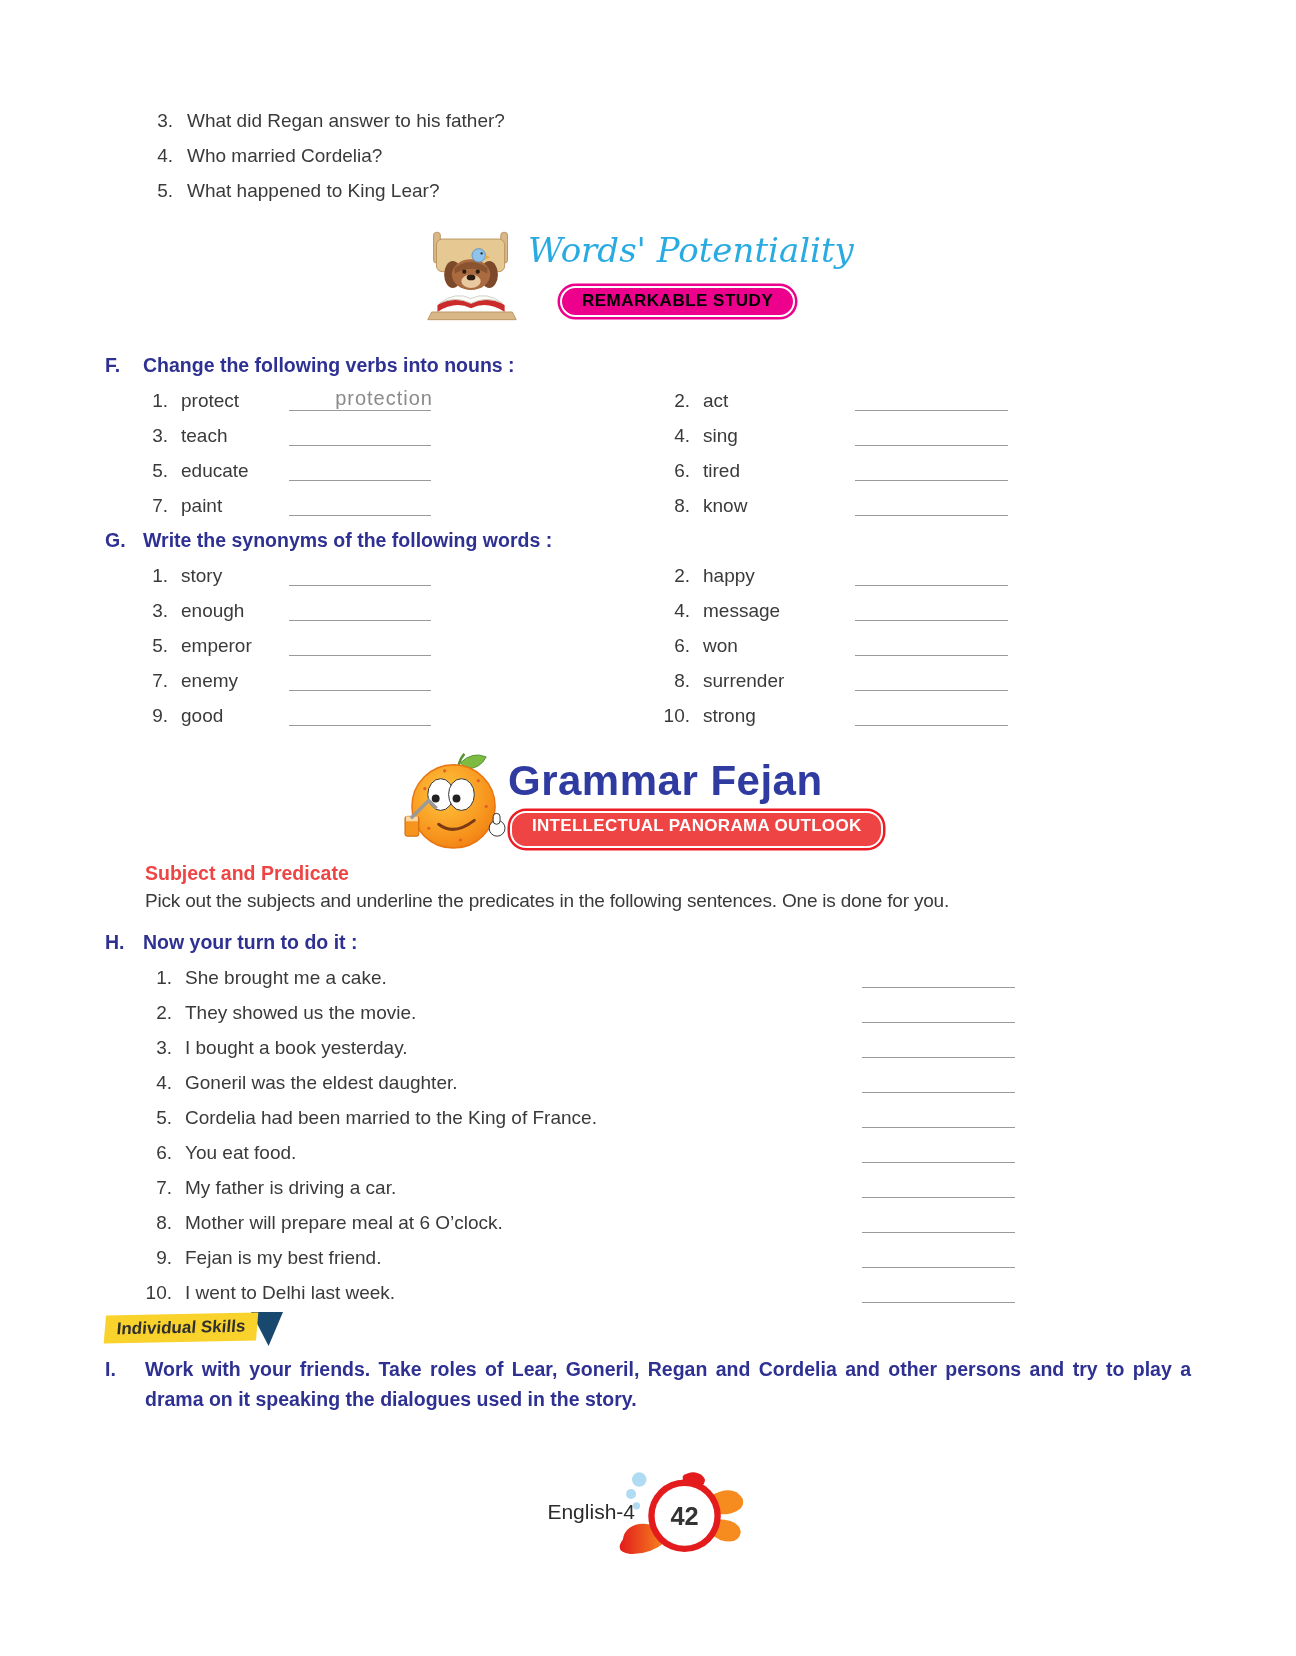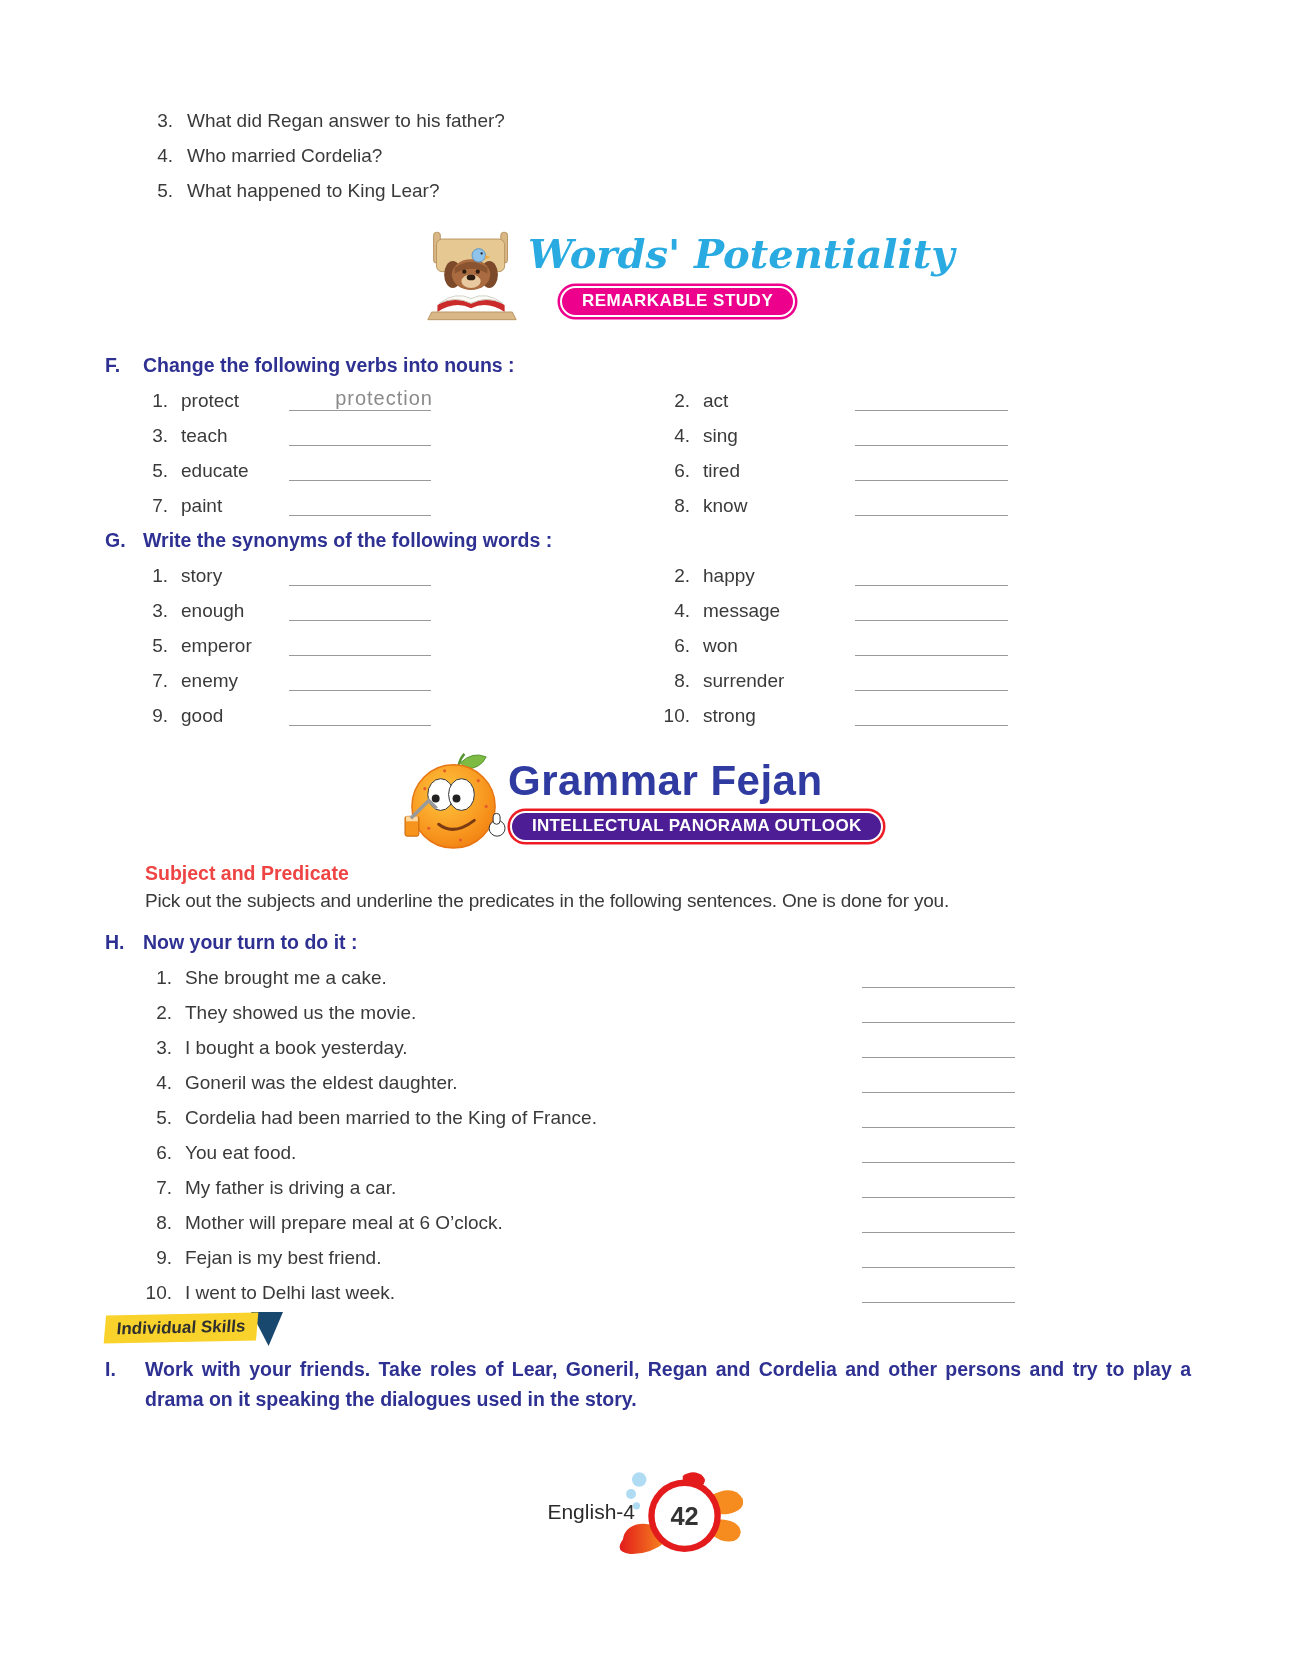--- a/index.html
+++ b/index.html
@@ -8,25 +8,25 @@
 
   
   .q-list { margin:103px 0 0 143px; }
   .q-row { display:flex; height:35px; align-items:center; font-size:19px; }
   .q-num { width:30px; text-align:right; margin-right:14px; flex:0 0 30px; }
 
   
   .banner { position:relative; height:106px; margin-top:20px; }
   .banner.grammar { height:112px; margin-top:14px; }
   .dog-svg { position:absolute; left:424px; top:0; width:96px; height:96px; }
-  .wp-title { position:absolute; left:528px; top:2px; font-family:"DejaVu Serif", serif; font-style:italic; font-weight:bold; font-size:40px; color:#29ABE2; white-space:nowrap; }
-  .wp-badge { position:absolute; left:560px; top:58px; background:#EC008C; color:#ffffff; font-weight:bold; font-size:17px; letter-spacing:.5px; padding:3px 20px 4px; border-radius:16px; border:2.5px solid #fff; box-shadow:0 0 0 2.5px #EC008C; white-space:nowrap; }
+  .wp-title { position:absolute; left:528px; top:2px; font-family:"DejaVu Serif", serif; font-style:italic; font-weight:normal; font-size:34px; color:#29ABE2; white-space:nowrap; }
+  .wp-badge { position:absolute; left:560px; top:58px; background:#EC008C; color:#000000; font-weight:bold; font-size:17px; letter-spacing:.5px; padding:3px 20px 4px; border-radius:16px; border:2.5px solid #fff; box-shadow:0 0 0 2.5px #EC008C; white-space:nowrap; }
   .orange-svg { position:absolute; left:398px; top:2px; width:116px; height:104px; }
   .gg-title { position:absolute; left:508px; top:10px; font-weight:bold; font-size:42px; letter-spacing:.5px; color:#2F3BA0; white-space:nowrap; }
-  .gg-badge { position:absolute; left:510px; top:64px; background:#4c1d95; color:#fff; font-weight:bold; font-size:17px; letter-spacing:.3px; padding:3px 20px 4px; border-radius:16px; border:2.5px solid #fff; box-shadow:0 0 0 2.5px #ED1C24; white-space:nowrap;text-align:center; }
+  .gg-badge { position:absolute; left:510px; top:64px; background:#ef4444; color:#fff; font-weight:bold; font-size:17px; letter-spacing:.3px; padding:3px 20px 10px; border-radius:16px; border:2.5px solid #fff; box-shadow:0 0 0 2.5px #ED1C24; white-space:nowrap;text-align:center; }
 
   
   .section-head { display:flex; align-items:center; height:35px; margin-left:105px; color:#2E3192; font-weight:bold; font-size:19.5px; }
   .section-head.mt { margin-top:14px; }
   .section-head.mt8 { margin-top:8px; }
   .section-head .letter { flex:0 0 38px; }
 
   
   .vocab-grid { display:grid; grid-template-columns:63px 119px 146px 257px 163px 157px; grid-auto-rows:35px; margin-left:105px; font-size:19px; }
   .cell-num { text-align:right; line-height:35px; }

